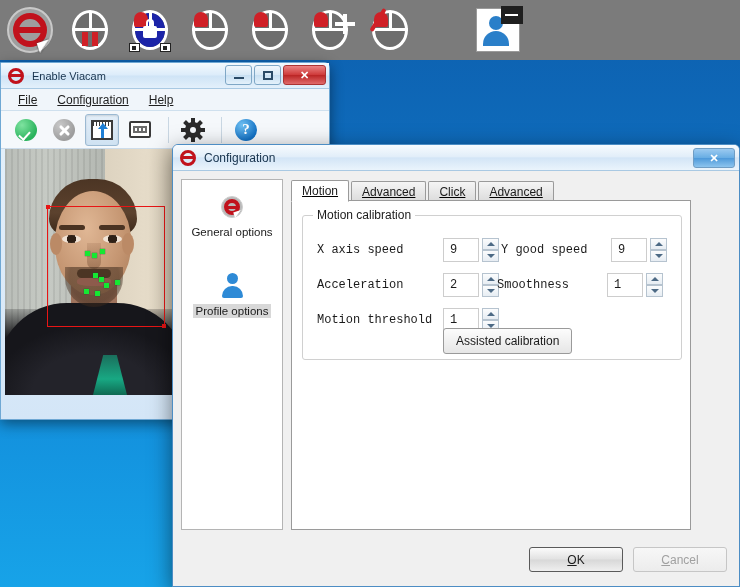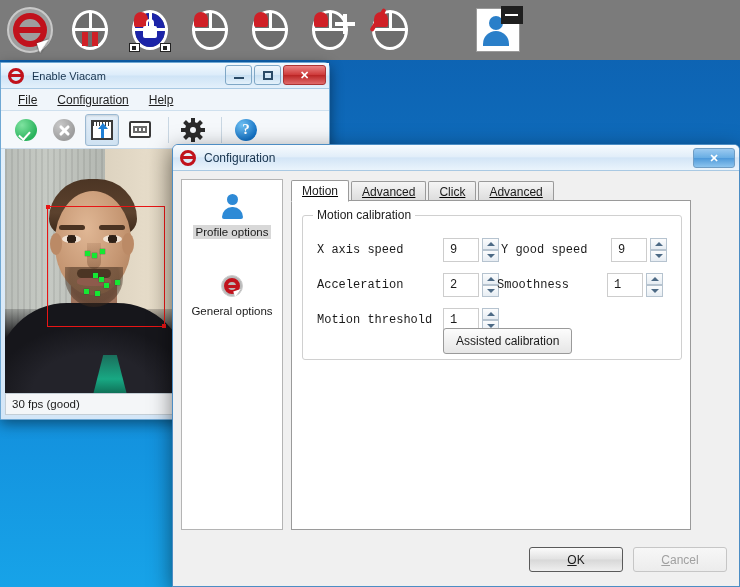--- a/index.html
+++ b/index.html
@@ -744,53 +744,52 @@
     <span class="feat-pt" style="left:110px; top:131px;"></span>
     <span class="feat-pt" style="left:79px;  top:140px;"></span>
     <span class="feat-pt" style="left:90px;  top:142px;"></span>
     <span class="feat-pt" style="left:99px;  top:134px;"></span>
   </div>
 
   <div class="vid-scroll">
     <div class="thumb"></div>
   </div>
 
-  <div id="viacam-statusbar">30 fps (good)</div>
 </div>
 
 <div id="config-dialog">
 
   <div id="config-titlebar">
     <div class="title-logo">
       <div class="ring"></div>
         <div class="bar"></div>
     </div>
     <div id="config-title-text">Configuration</div>
     <div id="config-close">✕</div>
   </div>
 
   <div id="config-body">
 
     <div id="config-sidebar">
-      <div class="side-item selected">
-        <div class="side-person">
-          <span class="head"></span>
-            <span class="body"></span>
-        </div>
-        <div class="side-label">Profile options</div>
-      </div>
       <div class="side-item">
         <div class="side-logo">
           <span class="ring"></span>
             <span class="e"></span>
             <span class="bar"></span>
             <span class="cur"></span>
         </div>
         <div class="side-label">General options</div>
       </div>
+      <div class="side-item selected">
+        <div class="side-person">
+          <span class="head"></span>
+            <span class="body"></span>
+        </div>
+        <div class="side-label">Profile options</div>
+      </div>
     </div>
 
     <div id="config-main">
 
       <div id="tabstrip">
         <div class="tab active">Motion</div>
         <div class="tab">Advanced</div>
         <div class="tab">Click</div>
         <div class="tab">Advanced</div>
       </div>

